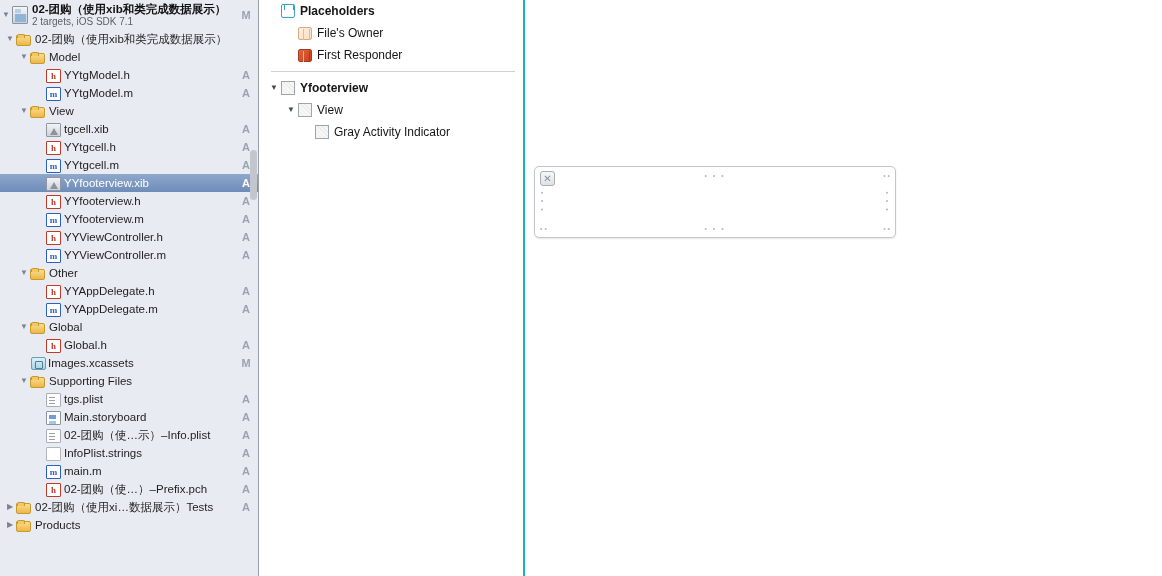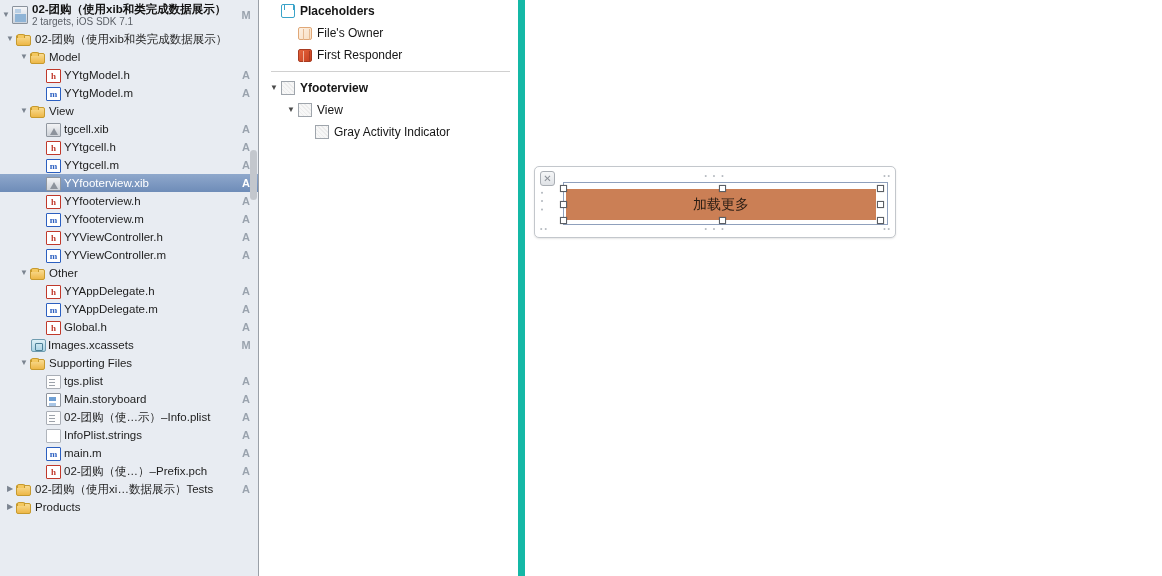--- a/index.html
+++ b/index.html
@@ -239,21 +239,21 @@
     border-radius: 4px;
   }
 
   
   #outline {
     position: relative;
     width: 266px;
     flex: 0 0 266px;
     height: 576px;
     background: #ffffff;
-    border-right: 7px solid #14b8a6;
+    border-right: 2px solid #14b8a6;
     overflow: hidden;
   }
   .ol-row {
     height: 22px;
     display: flex;
     align-items: center;
     font-size: 12px;
     color: #161616;
     white-space: nowrap;
     cursor: default;
@@ -535,20 +535,26 @@
           <span class="nav-label">YYAppDelegate.h</span>
           <span class="status">A</span>
         </div>
         <div class="nav-row">
           <span class="disc none" style="margin-left: 32px;"></span>
           <span class="icon ic-src m">m</span>
           <span class="nav-label">YYAppDelegate.m</span>
           <span class="status">A</span>
         </div>
         <div class="nav-row">
+          <span class="disc open" style="margin-left: 18px;"></span>
+          <span class="icon ic-folder"></span>
+          <span class="nav-label">Global</span>
+          <span class="status"></span>
+        </div>
+        <div class="nav-row">
           <span class="disc none" style="margin-left: 32px;"></span>
           <span class="icon ic-src h">h</span>
           <span class="nav-label">Global.h</span>
           <span class="status">A</span>
         </div>
         <div class="nav-row">
           <span class="disc none" style="margin-left: 18px;"></span>
           <span class="icon ic-assets"></span>
           <span class="nav-label">Images.xcassets</span>
           <span class="status">M</span>
@@ -653,28 +659,16 @@
       <div id="ib-close">✕</div>
 
       <span class="edge-dots top">• • •</span>
       <span class="edge-dots bot">• • •</span>
       <span class="edge-dots left">• • •</span>
       <span class="edge-dots right">• • •</span>
       <span class="corner-dots tr">• •</span>
       <span class="corner-dots bl">• •</span>
       <span class="corner-dots br">• •</span>
 
-      <div id="ib-view">
-        <div id="ib-button" style="background: rgb(203, 127, 85);">加载更多</div>
-
-        <div class="handle" style="left:-4px;  top:2px;"></div>
-        <div class="handle" style="left:155px; top:2px;"></div>
-        <div class="handle" style="left:313px; top:2px;"></div>
-        <div class="handle" style="left:-4px;  top:18px;"></div>
-        <div class="handle" style="left:313px; top:18px;"></div>
-        <div class="handle" style="left:-4px;  top:34px;"></div>
-        <div class="handle" style="left:155px; top:34px;"></div>
-        <div class="handle" style="left:313px; top:34px;"></div>
-      </div>
     </div>
   </div>
 
 </div>
 
 </body></html>

